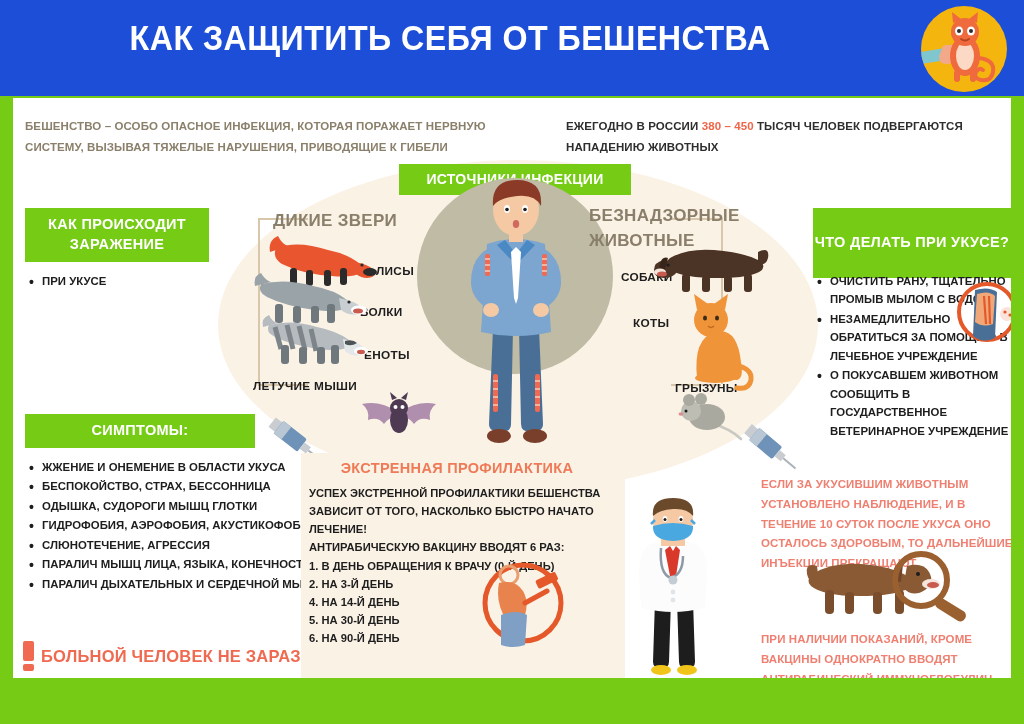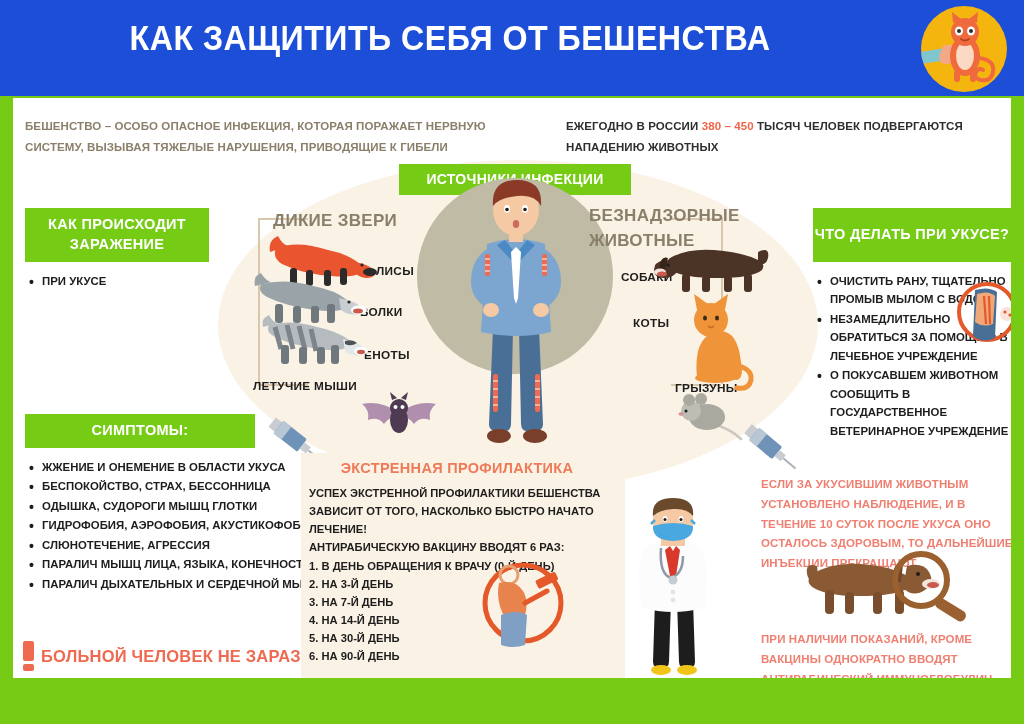--- a/index.html
+++ b/index.html
@@ -68,21 +68,21 @@
     color: #ffffff;
     font-size: 14.5px; font-weight: bold;
     text-align: center;
     line-height: 1.35;
     display: flex; align-items: center; justify-content: center;
     letter-spacing: 0.3px;
   }
   #chip-sources { left: 386px; top: 66px; width: 232px; height: 31px; font-size: 14px; }
   #chip-how     { left: 12px;  top: 110px; width: 184px; height: 54px; }
   #chip-symptoms{ left: 12px;  top: 316px; width: 230px; height: 34px; }
-  #chip-what    { left: 800px; top: 110px; width: 198px; height: 54px; }
+  #chip-what    { left: 800px; top: 110px; width: 198px; height: 70px; }
   
   .bullets { position: absolute; list-style: none; }
   .bullets li {
     position: relative;
     padding-left: 15px;
     font-size: 11.4px; font-weight: bold;
     line-height: 1.62;
     color: #1d1d1d;
     margin-bottom: 1px;
   }
@@ -452,21 +452,20 @@
       <rect x="136" y="48" width="34" height="11" rx="5" transform="rotate(32 136 48)" fill="#9a6030"></rect>
     </svg>
 
     <div id="center-panel">
       <div id="chip-emergency">ЭКСТРЕННАЯ ПРОФИЛАКТИКА</div>
       <div id="emergency-body">
         <div>УСПЕХ ЭКСТРЕННОЙ ПРОФИЛАКТИКИ БЕШЕНСТВА ЗАВИСИТ ОТ ТОГО, НАСКОЛЬКО БЫСТРО НАЧАТО ЛЕЧЕНИЕ!</div>
         <div>АНТИРАБИЧЕСКУЮ ВАКЦИНУ ВВОДЯТ 6 РАЗ:</div>
         <div class="step">1. В ДЕНЬ ОБРАЩЕНИЯ К ВРАЧУ (0-Й ДЕНЬ)</div>
         <div class="step">2. НА 3-Й ДЕНЬ</div>
-        <div class="step">3. НА 7-Й ДЕНЬ</div>
         <div class="step">4. НА 14-Й ДЕНЬ</div>
         <div class="step">5. НА 30-Й ДЕНЬ</div>
         <div class="step">6. НА 90-Й ДЕНЬ</div>
       </div>
 
       <svg style="position:absolute; left:172px; top:100px;" width="100" height="100" viewBox="0 0 100 100">
         <circle cx="50" cy="50" r="38" fill="none" stroke="#e4582a" stroke-width="5"></circle>
         <circle cx="36" cy="22" r="9" fill="none" stroke="#e8a070" stroke-width="3"></circle>
         <path d="M26 30 q16 -4 24 8 q6 10 2 24 l-18 6 q-12 -18 -8 -38 Z" fill="#e8834d"></path>
         <path d="M28 62 q16 -6 26 0 l-2 30 q-12 4 -24 0 Z" fill="#7f9fc4"></path>

